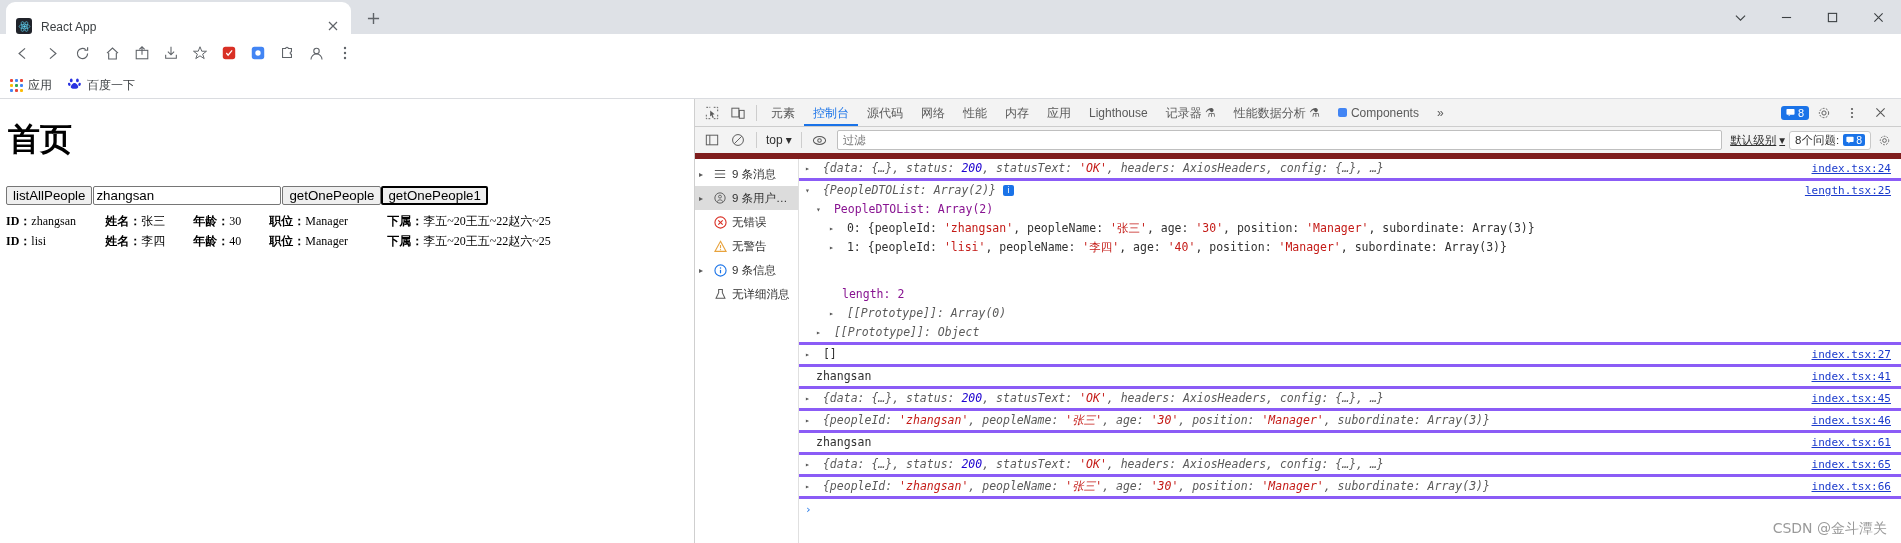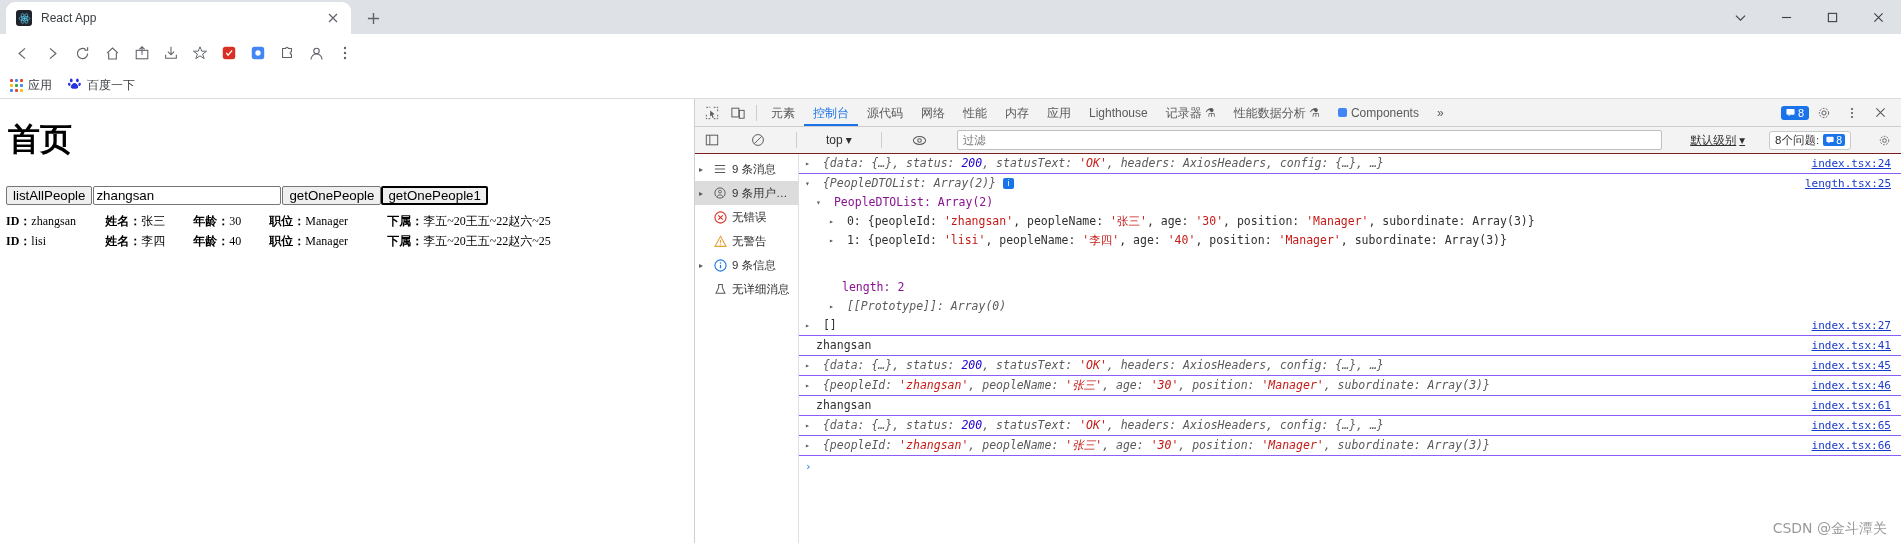--- a/index.html
+++ b/index.html
@@ -7,21 +7,21 @@
     width:1901px;height:543px;overflow:hidden;
     background:#ffffff;
     font-family:"Liberation Sans","DejaVu Sans",sans-serif;
     -webkit-font-smoothing:antialiased;
   }
   
   .chrome{width:1901px;background:#dee1e6;}
   .tabstrip{height:34px;display:flex;align-items:flex-end;padding-left:6px;position:relative;}
   .tab{
     height:32px;width:345px;background:#fff;border-radius:9px 9px 0 0;
-    display:flex;align-items:center;padding:0 10px;box-sizing:border-box;gap:9px;
+    display:flex;align-items:flex-end;padding:0 10px;box-sizing:border-box;gap:9px;
     position:relative;
   }
   .tab .favicon{
     width:16px;height:16px;border-radius:3px;background:#20232a;
     display:flex;align-items:center;justify-content:center;flex:0 0 auto;
   }
   .tab .favicon svg{display:block;}
   .tab .tab-title{
     font-size:12px;color:#3c4043;flex:1;white-space:nowrap;overflow:hidden;
     text-overflow:ellipsis;
@@ -124,22 +124,22 @@
   .dt-tab.blue-dot::before{
     content:"";width:9px;height:9px;border-radius:2px;background:#4285f4;display:inline-block;
   }
   .dt-right{margin-left:auto;display:flex;align-items:center;gap:2px;padding-right:4px;}
   .badge-blue{
     background:#1a73e8;color:#fff;font-size:11px;border-radius:3px;padding:1px 5px;
     display:flex;align-items:center;gap:3px;
   }
 
   .dt-filterbar{
-    height:26px;background:#f3f3f3;border-bottom:1px solid #7f1d1d;
-    display:flex;align-items:center;padding:0 4px;gap:20px;flex:0 0 auto;
+    height:26px;background:#f3f3f3;border-bottom:6px solid #7f1d1d;
+    display:flex;align-items:center;padding:0 4px;gap:0;flex:0 0 auto;
   }
   .ctx-select{
     font-size:12px;color:#303030;padding:0 4px;display:flex;align-items:center;gap:3px;
     white-space:nowrap;
   }
   .filter-input{
     flex:1;height:18px;background:#fff;border:1px solid #bfbfbf;border-radius:2px;
     display:flex;align-items:center;padding:0 5px;margin:0 4px;min-width:0;
   }
   .filter-input span{font-size:11.5px;color:#7a7a7a;}
@@ -164,21 +164,21 @@
   .sb-arrow{width:9px;color:#5a5a5a;font-size:8px;flex:0 0 auto;}
   .sb-ico{width:14px;height:14px;flex:0 0 auto;display:flex;align-items:center;justify-content:center;}
   .sb-label{overflow:hidden;text-overflow:ellipsis;}
 
   .logarea{
     flex:1;min-width:0;overflow:hidden;position:relative;
     font-family:"DejaVu Sans Mono","Liberation Mono",monospace;
     font-size:11.5px;
   }
   .logrow{
-    position:relative;padding:2px 0 2px 6px;border-bottom:1px solid #8b5cf6;
+    position:relative;padding:2px 0 2px 6px;border-bottom:3px solid #8b5cf6;
     line-height:15px;white-space:nowrap;min-height:15px;
   }
   .logrow.nb{border-bottom:none;}
   .tri{display:inline-block;width:11px;color:#5a5a5a;font-size:8px;vertical-align:1px;}
   .src{
     position:absolute;right:10px;top:2px;font-size:11px;color:#1a3acc;
     text-decoration:underline;font-family:"DejaVu Sans Mono","Liberation Mono",monospace;
   }
   .it{font-style:italic;}
   .k-obj{color:#5a5a5a;font-style:italic;}
@@ -601,20 +601,24 @@
 
         <div class="logrow nb indent3">
           <span class="k-name">length: 2</span>
         </div>
 
         <div class="logrow nb indent2">
           <span class="tri">▸</span>
           <span class="k-proto">[[Prototype]]: Array(0)</span>
         </div>
 
+        <div class="logrow indent1">
+          <span class="tri">▸</span>
+          <span class="k-proto">[[Prototype]]: Object</span>
+        </div>
 
         <div class="logrow">
           <span class="tri">▸</span>
           <span class="k-plain">[]</span>
           <span class="src">index.tsx:27</span>
         </div>
 
         <div class="logrow">
           <span class="k-plain" style="padding-left:11px">zhangsan</span>
           <span class="src">index.tsx:41</span>

